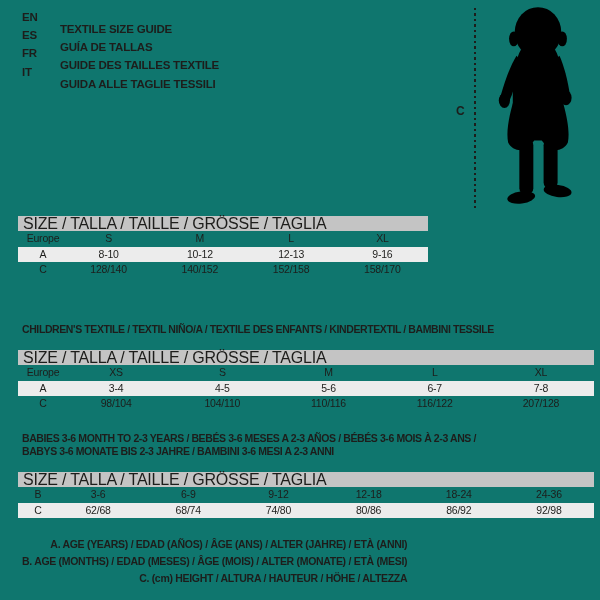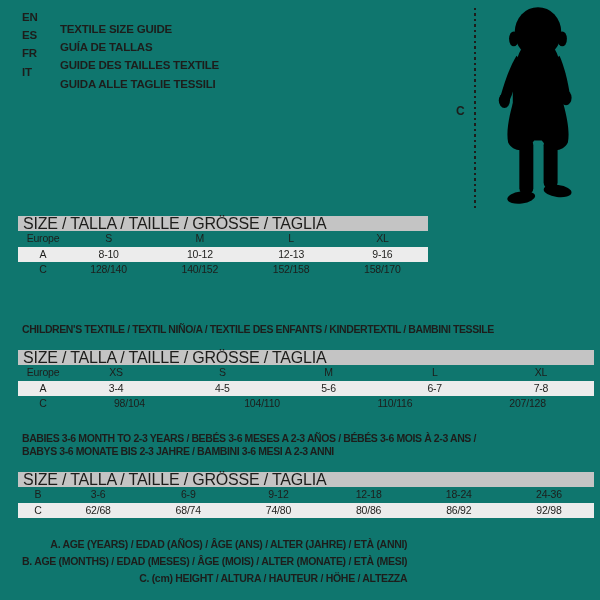--- a/index.html
+++ b/index.html
@@ -139,20 +139,21 @@
         <span class="cell-data">4-5</span>
         <span class="cell-data">5-6</span>
         <span class="cell-data">6-7</span>
         <span class="cell-data">7-8</span>
       </div>
       <div class="tbl-row">
         <span class="cell-label">C</span>
         <span class="cell-data">98/104</span>
         <span class="cell-data">104/110</span>
         <span class="cell-data">110/116</span>
+        <span class="cell-data">116/122</span>
         <span class="cell-data">207/128</span>
       </div>
     </section>
   <section class="size-table t3">
       <div class="tbl-titles">
         <div class="tbl-title">BABIES 3-6 MONTH TO 2-3 YEARS / BEBÉS 3-6 MESES A 2-3 AÑOS / BÉBÉS 3-6 MOIS À 2-3 ANS /</div>
         <div class="tbl-title">BABYS 3-6 MONATE BIS 2-3 JAHRE / BAMBINI 3-6 MESI A 2-3 ANNI</div>
       </div>
       <div class="size-bar">SIZE / TALLA / TAILLE / GRÖSSE / TAGLIA</div>
       <div class="tbl-row">

